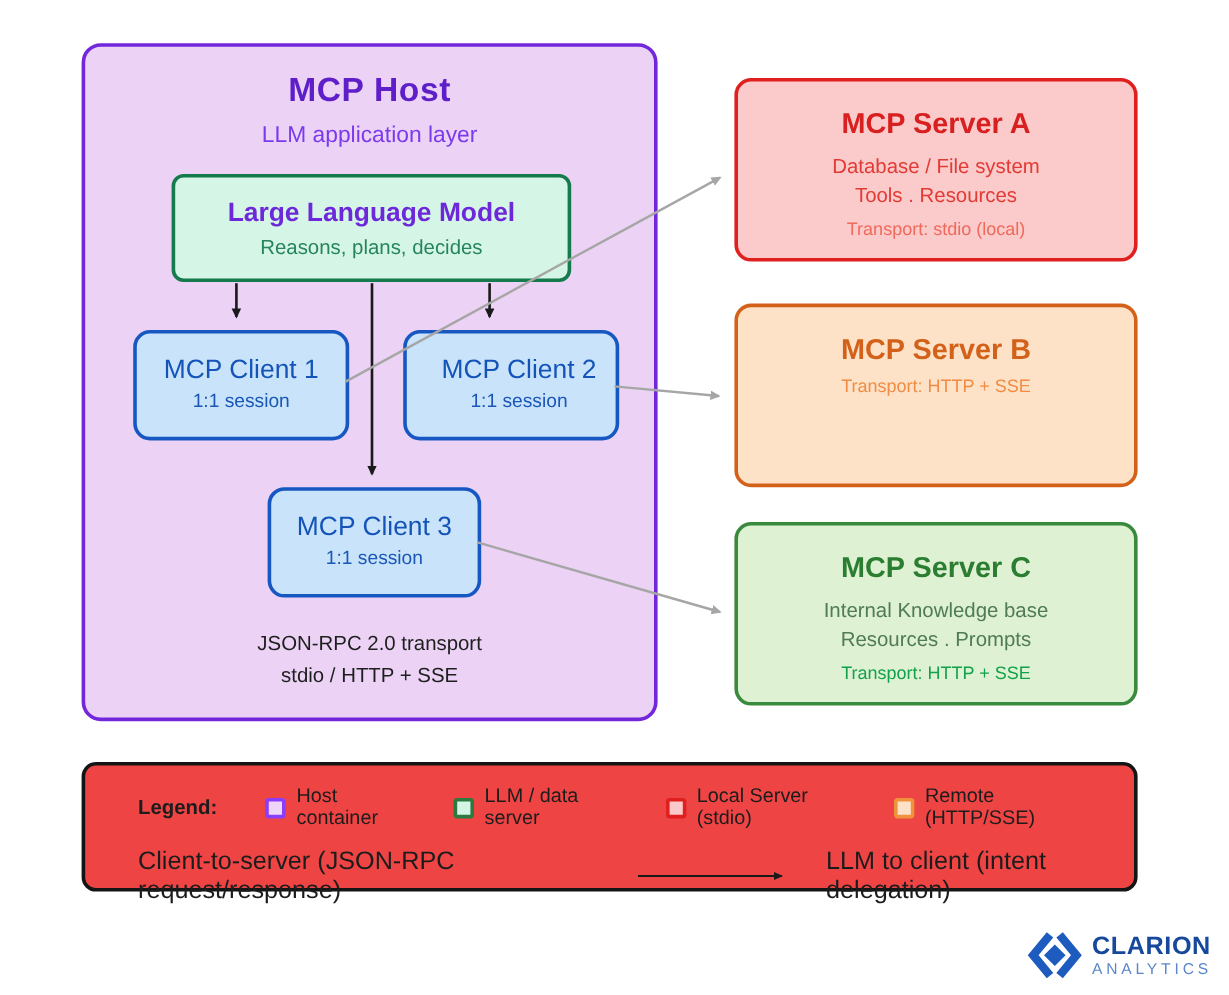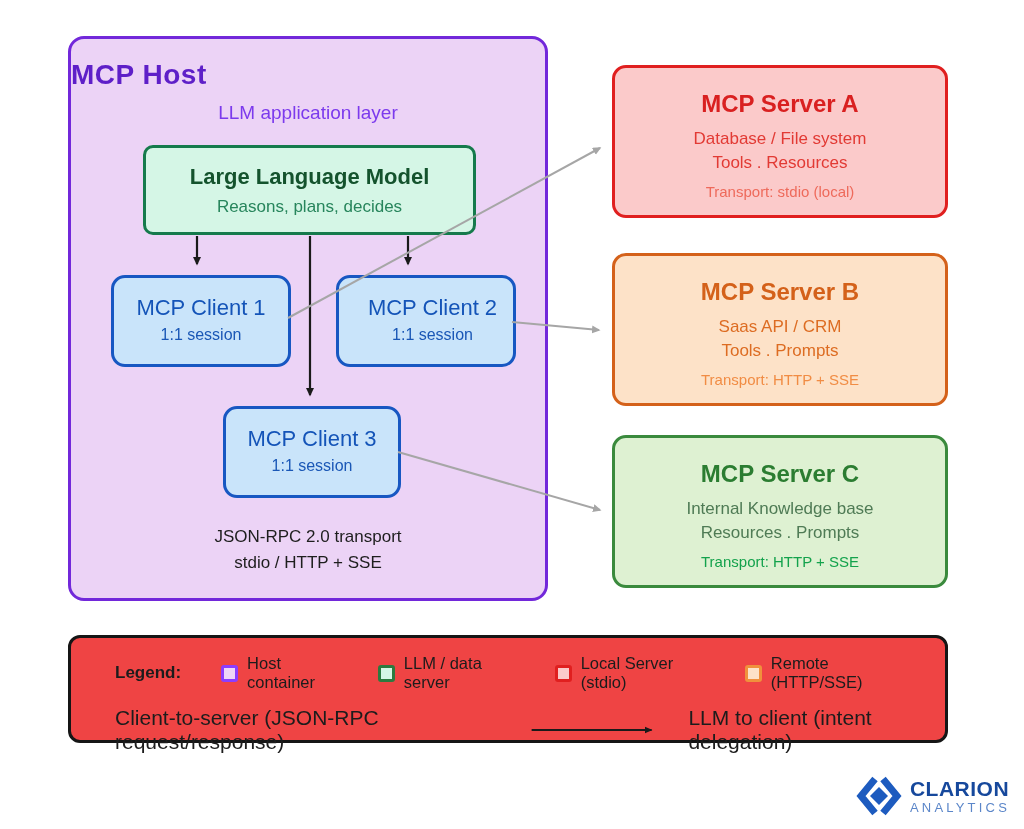--- a/index.html
+++ b/index.html
@@ -17,40 +17,40 @@
   .host {
     position: absolute;
     left: 68px; top: 36px;
     width: 480px; height: 565px;
     background: #ecd3f6;
     border: 3px solid #7228da;
     border-radius: 16px;
   }
   .host-title {
     position: absolute; top: 20px; left: 0; width: 100%;
-    text-align: left;
+    text-align: center;
     font-size: 28px; font-weight: bold; color: #5e1fc8;
     letter-spacing: 0.5px;
   }
   .host-sub {
     position: absolute; top: 63px; left: 0; width: 100%;
     text-align: center;
     font-size: 19px; color: #7c3aed;
   }
 
   
   .llm {
     position: absolute; left: 72px; top: 106px;
     width: 333px; height: 90px;
     background: #d5f6e6;
     border: 3px solid #157a4c;
     border-radius: 10px;
     text-align: center;
   }
-  .llm-title { margin-top: 16px; font-size: 22px; font-weight: bold; color: #14532d; }
+  .llm-title { margin-top: 16px; font-size: 22px; font-weight: bold; color: #6d28d9; }
   .llm-sub   { margin-top: 7px;  font-size: 17px; color: #27855c; }
 
   
   .client {
     position: absolute;
     width: 180px; height: 92px;
     background: #c9e4fa;
     border: 3px solid #1757c2;
     border-radius: 14px;
     text-align: center;
@@ -177,24 +177,20 @@
     <div class="server-title">MCP Server A</div>
     <div class="server-lines">
       <div>Database / File system</div>
       <div>Tools . Resources</div>
     </div>
     <div class="server-transport">Transport: stdio (local)</div>
   </div>
 
   <div class="server server-b">
     <div class="server-title">MCP Server B</div>
-    <div class="server-lines">
-      <div>Saas API / CRM</div>
-      <div>Tools . Prompts</div>
-    </div>
     <div class="server-transport">Transport: HTTP + SSE</div>
   </div>
 
   <div class="server server-c">
     <div class="server-title">MCP Server C</div>
     <div class="server-lines">
       <div>Internal Knowledge base</div>
       <div>Resources . Prompts</div>
     </div>
     <div class="server-transport">Transport: HTTP + SSE</div>

